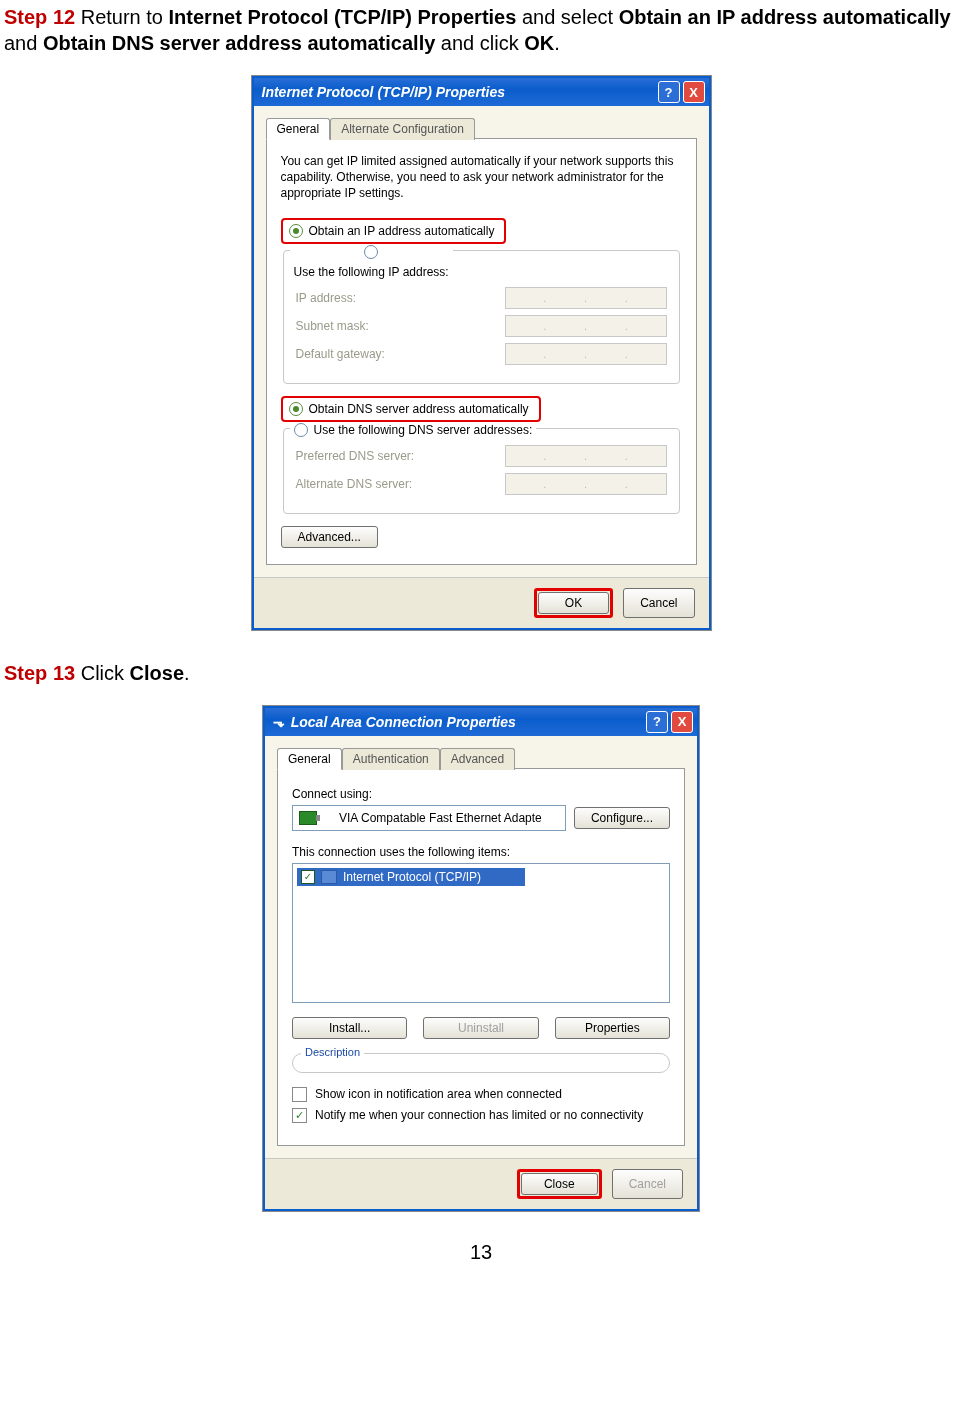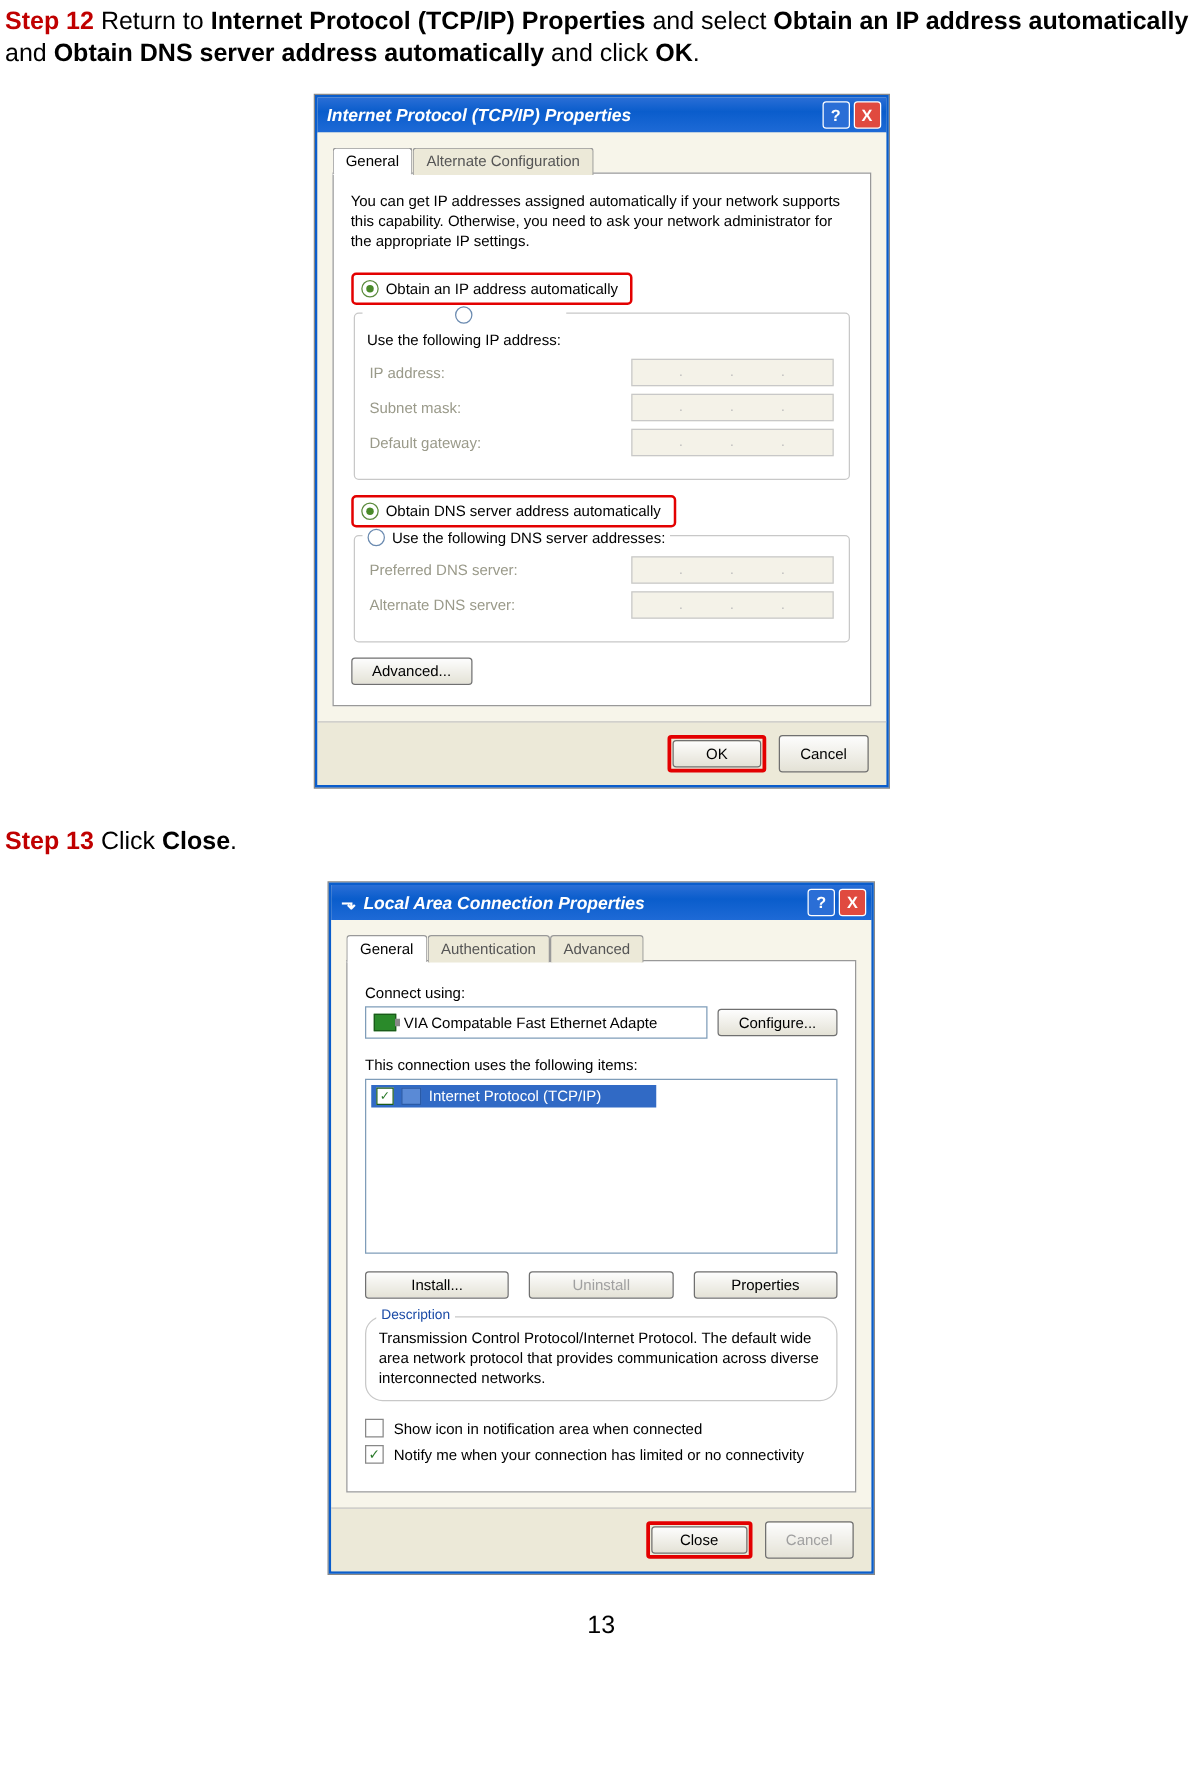--- a/index.html
+++ b/index.html
@@ -31,21 +31,21 @@
   .fg-row{display:flex;align-items:center;justify-content:space-between;margin:6px 0;font-size:12px;color:#9a9a8a;}
   .ipbox{width:160px;height:20px;border:1px solid #c8c8c8;background:#f4f2e8;color:#bbb;display:flex;align-items:center;justify-content:space-evenly;font-size:11px;}
   .btn{background:linear-gradient(#fdfdfd,#e4e2d6);border:1px solid #707070;border-radius:3px;padding:3px 16px;font-size:12px;font-family:Tahoma,Arial,sans-serif;}
   .btn.disabled{color:#a0a0a0;}
   .advrow{display:flex;margin-top:8px;}
   .dlg-footer{display:flex;justify-content:flex-end;gap:10px;background:#ece9d8;padding:10px 14px;border-top:1px solid #c8c8c8;}
   .hl-btn{border:3px solid #e30000;border-radius:3px;padding:1px;display:inline-block;}
   
   .lbl{font-size:12px;margin:4px 0;}
   .adapter-row{display:flex;align-items:center;gap:8px;margin:4px 0 14px 0;}
-  .adapter-box{flex:1;border:1px solid #7f9db9;background:#fff;height:24px;display:flex;align-items:center;gap:6px;padding:0 6px;font-size:12px;}
+  .adapter-box{flex:1;border:1px solid #7f9db9;background:#fff;height:24px;display:flex;align-items:center;gap:22px;padding:0 6px;font-size:12px;}
   .nic-icon{width:16px;height:12px;background:#2a8a2a;border:1px solid #1a5a1a;position:relative;}
   .nic-icon::after{content:"";position:absolute;right:-4px;top:3px;width:4px;height:6px;background:#888;}
   .listbox{border:1px solid #7f9db9;background:#fff;height:130px;padding:4px;font-size:12px;}
   .listitem{display:flex;align-items:center;gap:6px;background:#316ac5;color:#fff;padding:2px 4px;width:220px;}
   .chk{width:12px;height:12px;border:1px solid #1a5a1a;background:#fff;display:inline-flex;align-items:center;justify-content:center;font-size:10px;color:#2a7a2a;}
   .proto-icon{width:14px;height:12px;background:#5a8ad6;border:1px solid #2a5aa6;}
   .btnrow{display:flex;gap:16px;justify-content:center;margin:14px 0;}
   .btnrow .btn{flex:1;text-align:center;}
   .descbox{border:1px solid #c8c8c8;border-radius:14px;padding:8px 10px 10px 10px;margin:6px 0 14px 0;position:relative;}
   .descbox .legend{position:absolute;top:-8px;left:8px;background:#fff;padding:0 4px;font-size:11px;color:#1a4aa6;}
@@ -70,21 +70,21 @@
         <div class="tb-btn tb-help">?</div>
         <div class="tb-btn tb-close">X</div>
       </div>
     </div>
     <div class="body">
       <div class="tabs">
         <div class="tab active">General</div>
         <div class="tab inactive">Alternate Configuration</div>
       </div>
       <div class="panel">
-        <div class="desc">You can get IP addresses assigned automatically if your network supports this capability. Otherwise, you need to ask your network administrator for the appropriate IP settings.</div>
+        <div class="desc">You can get IP limited assigned automatically if your network supports this capability. Otherwise, you need to ask your network administrator for the appropriate IP settings.</div>
 
         <div class="hl">
           <div class="radiorow" style="margin:0;">
             <span class="radio on"></span>
             <span>Obtain an IP address automatically</span>
           </div>
         </div>
 
         <div class="fieldgroup" style="margin-top:6px;">
           <div class="radiorow" style="margin-left:-6px;margin-top:-18px;background:#fff;width:max-content;flex-direction:column;">
@@ -196,21 +196,20 @@
             <span>Internet Protocol (TCP/IP)</span>
           </div>
         </div>
         <div class="btnrow">
           <button class="btn">Install...</button>
           <button class="btn disabled">Uninstall</button>
           <button class="btn">Properties</button>
         </div>
         <div class="descbox">
           <div class="legend">Description</div>
-          <div class="txt">Transmission Control Protocol/Internet Protocol. The default wide area network protocol that provides communication across diverse interconnected networks.</div>
         </div>
         <div class="chkrow">
           <span class="chk2"></span>
           <span>Show icon in notification area when connected</span>
         </div>
         <div class="chkrow">
           <span class="chk2">✓</span>
           <span>Notify me when your connection has limited or no connectivity</span>
         </div>
       </div>

